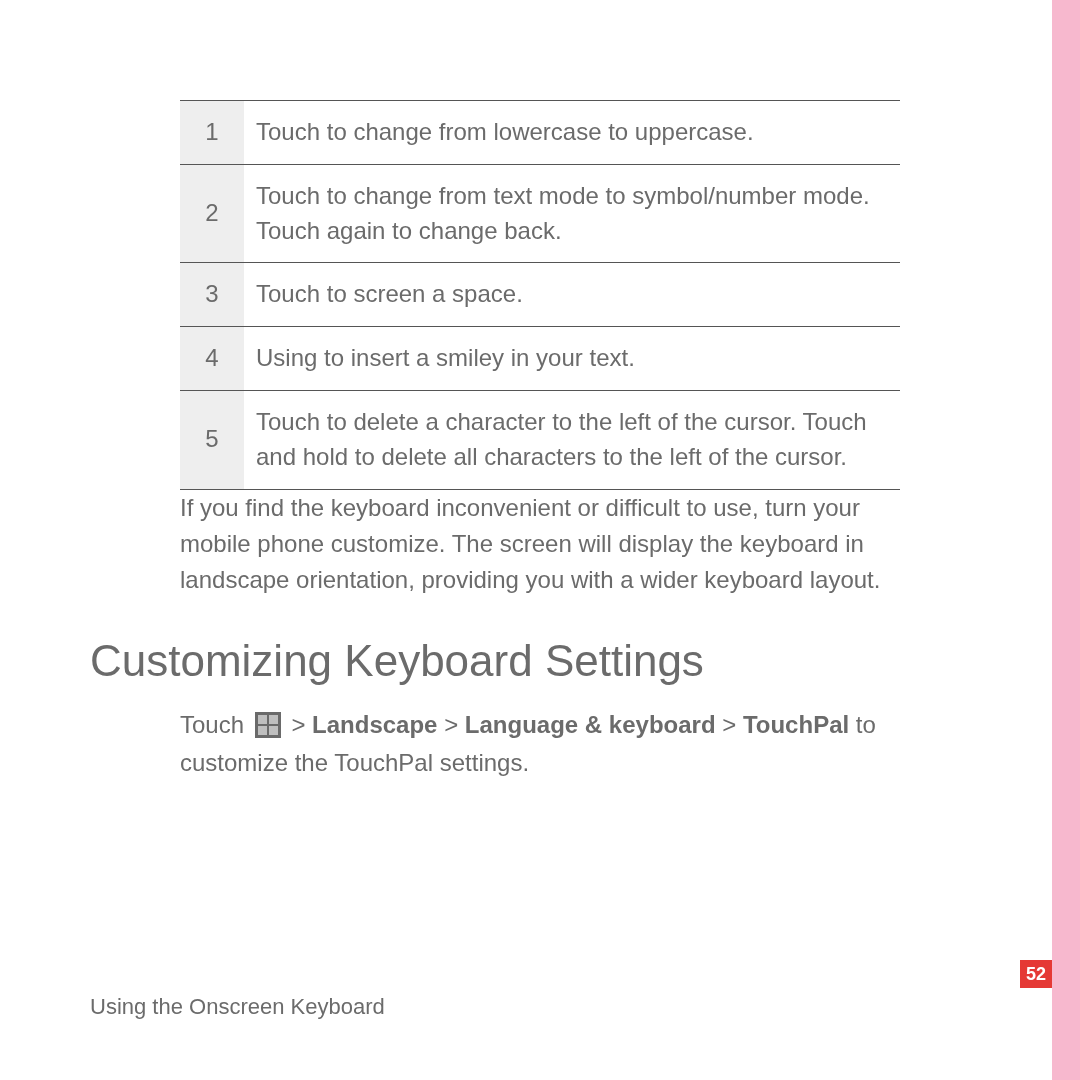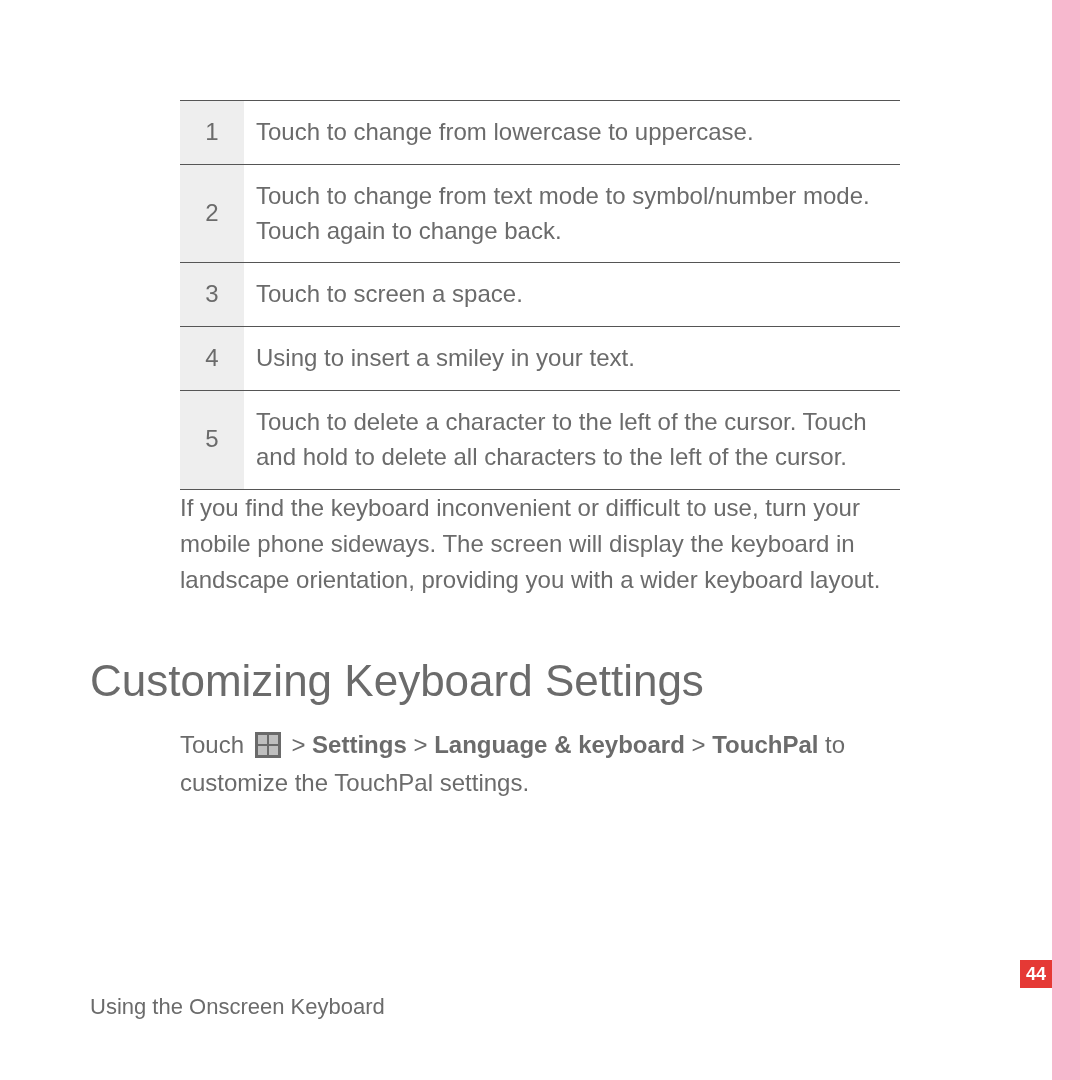--- a/index.html
+++ b/index.html
@@ -81,21 +81,21 @@
   .para {
     margin-left: 90px;
     width: 740px;
     font-size: 24px;
     line-height: 1.5;
   }
   h1.section {
     font-weight: normal;
     font-size: 44px;
     color: #6b6b6b;
-    margin-top: 58px;
+    margin-top: 38px;
     margin-bottom: 20px;
   }
   .touch-line {
     margin-left: 90px;
     width: 740px;
     font-size: 24px;
     line-height: 1.6;
   }
   .touch-line b { color: #6b6b6b; font-weight: bold; }
   .apps-icon {
@@ -104,21 +104,21 @@
     height: 26px;
     vertical-align: -5px;
     margin: 0 4px;
   }
   .apps-icon svg { display: block; }
 </style>
 </head>
 <body>
 
 <div class="pink-bar"></div>
-<div class="page-badge">44</div>
+<div class="page-badge">52</div>
 <div class="footer">Using the Onscreen Keyboard</div>
 
 <div class="content">
 
   <table class="kb">
     <tbody>
         <tr>
       <td class="num">1</td>
       <td class="desc">Touch to change from lowercase to uppercase.</td>
     </tr>
@@ -134,29 +134,29 @@
       <td class="num">4</td>
       <td class="desc">Using to insert a smiley in your text.</td>
     </tr>
     <tr>
       <td class="num">5</td>
       <td class="desc">Touch to delete a character to the left of the cursor. Touch and hold to delete all characters to the left of the cursor.</td>
     </tr>
   </tbody>
     </table>
 
-  <div class="para">If you find the keyboard inconvenient or difficult to use, turn your mobile phone sideways. The screen will display the keyboard in landscape orientation, providing you with a wider keyboard layout.</div>
+  <div class="para">If you find the keyboard inconvenient or difficult to use, turn your mobile phone customize. The screen will display the keyboard in landscape orientation, providing you with a wider keyboard layout.</div>
 
   <h1 class="section">Customizing Keyboard Settings</h1>
 
   <div class="touch-line">
     <span>Touch </span><span class="apps-icon">
       <svg viewBox="0 0 26 26">
         <rect x="0" y="0" width="26" height="26" fill="#6a6a6a"></rect>
         <rect x="3" y="3" width="9" height="9" fill="#bfbfbf"></rect>
         <rect x="14" y="3" width="9" height="9" fill="#bfbfbf"></rect>
         <rect x="3" y="14" width="9" height="9" fill="#bfbfbf"></rect>
         <rect x="14" y="14" width="9" height="9" fill="#bfbfbf"></rect>
       </svg>
-    </span><span> &gt; </span><b>Settings</b><span> &gt; </span><b>Language &amp; keyboard</b><span> &gt; </span><b>TouchPal</b><span> to customize the TouchPal settings.</span>
+    </span><span> &gt; </span><b>Landscape</b><span> &gt; </span><b>Language &amp; keyboard</b><span> &gt; </span><b>TouchPal</b><span> to customize the TouchPal settings.</span>
   </div>
 
 </div>
 
 </body></html>

